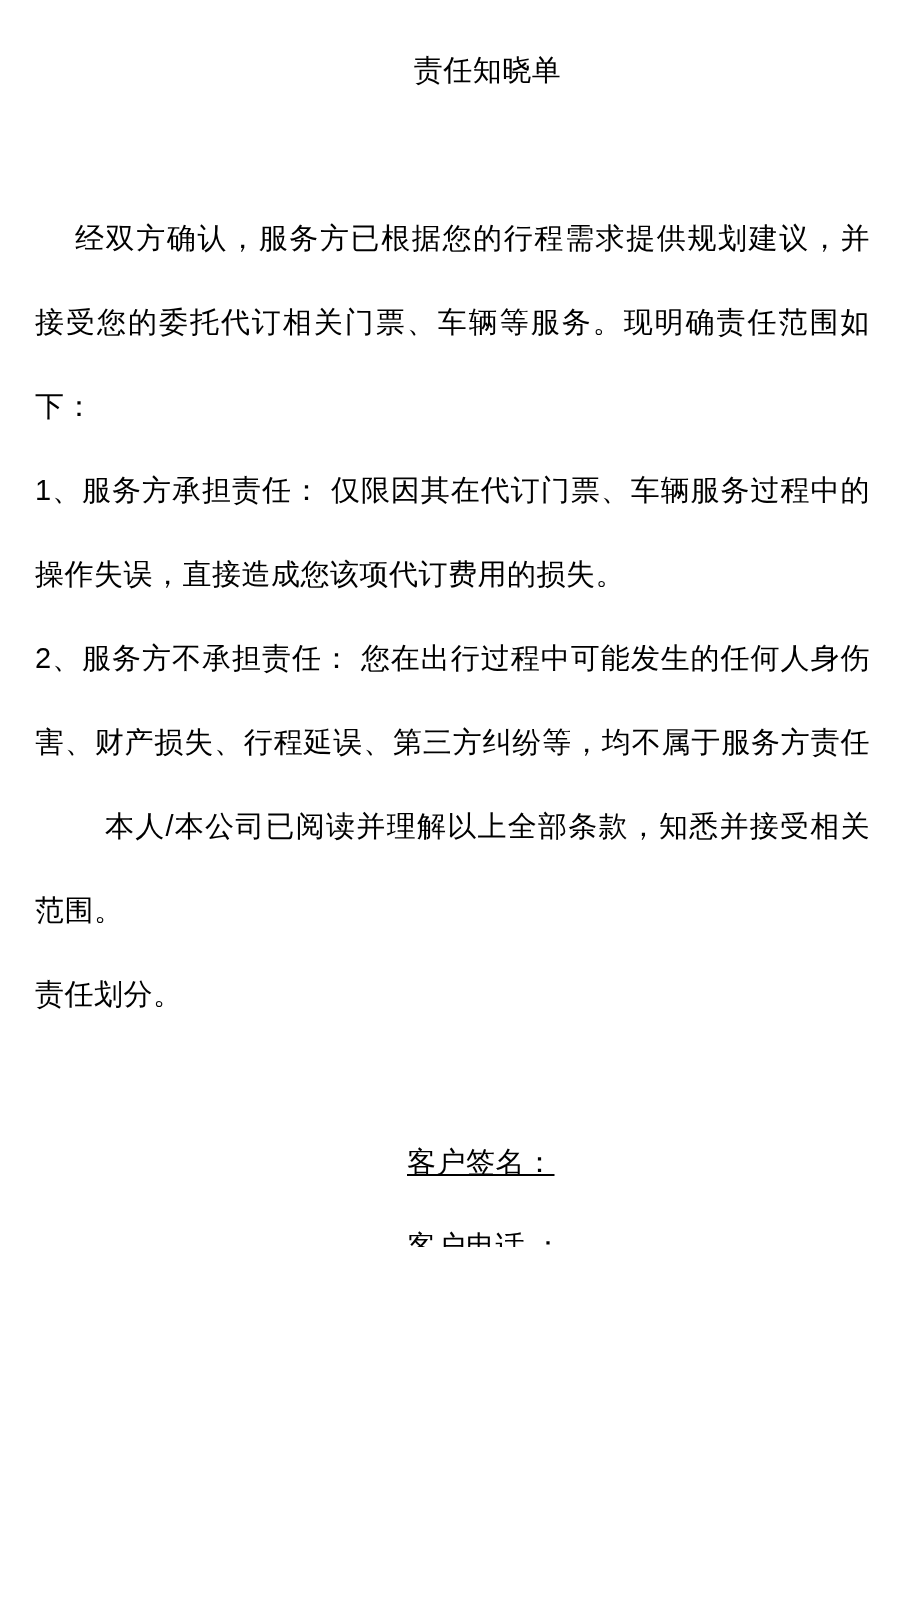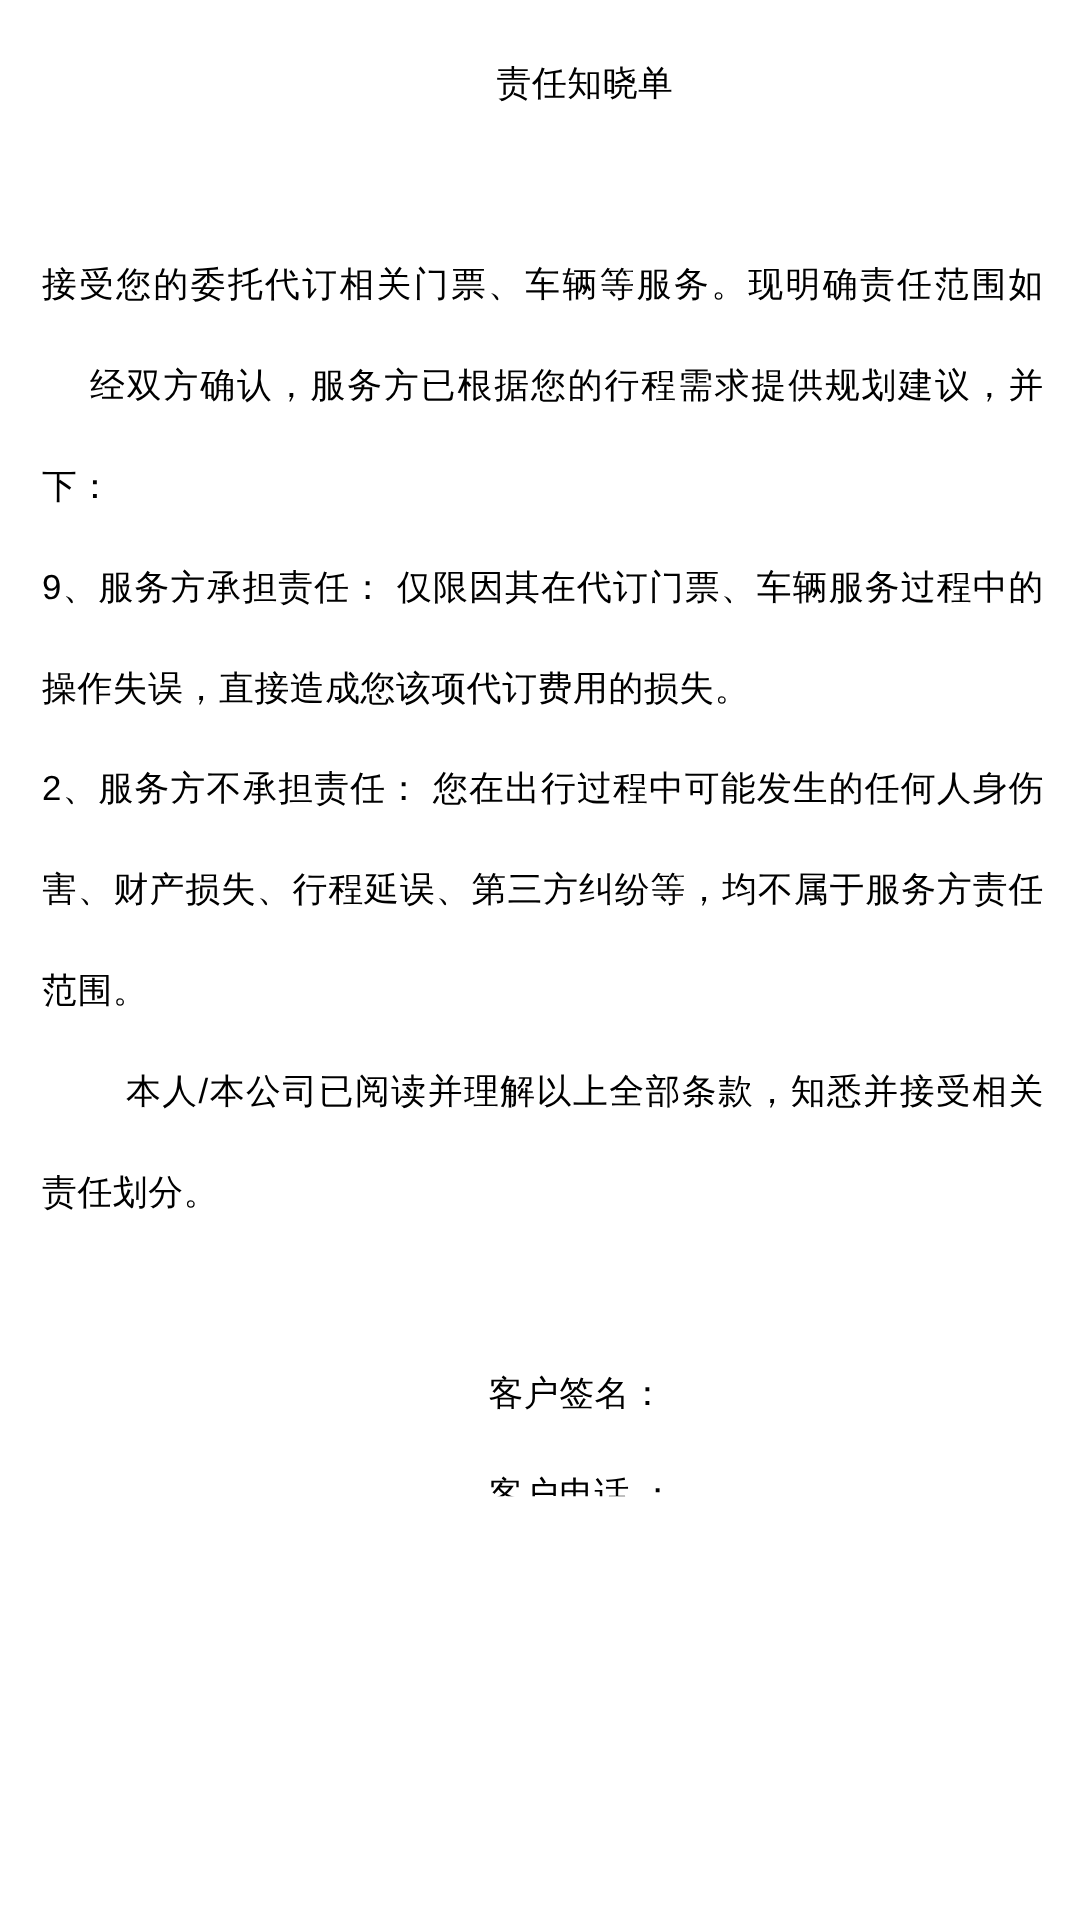--- a/index.html
+++ b/index.html
@@ -29,51 +29,51 @@
     text-align: center;
     padding-left: 70px;
   }
   
   .j {
     text-align: justify;
     text-align-last: justify;
   }
   .ind1 { text-indent: 40px; }   
   .ind2 { text-indent: 70px; }   
-  .sig  { padding-left: 372px; } 
+  .sig  { padding-left: 372px; text-decoration: underline; } 
   .blank { }
 </style>
 </head>
 <body>
 
 <div class="page">
 
   <div class="line title-line">责任知晓单</div>
 
   <div class="line blank"></div>
 
 
 
+  <div class="line j ind1">经双方确认，服务方已根据您的行程需求提供规划建议，并</div>
+
   <div class="line j">接受您的委托代订相关门票、车辆等服务。现明确责任范围如</div>
-
-  <div class="line j ind1">经双方确认，服务方已根据您的行程需求提供规划建议，并</div>
 
   <div class="line">下：</div>
 
-  <div class="line j">9、服务方承担责任： 仅限因其在代订门票、车辆服务过程中的</div>
+  <div class="line j">1、服务方承担责任： 仅限因其在代订门票、车辆服务过程中的</div>
 
   <div class="line">操作失误，直接造成您该项代订费用的损失。</div>
 
   <div class="line j">2、服务方不承担责任： 您在出行过程中可能发生的任何人身伤</div>
 
   <div class="line j">害、财产损失、行程延误、第三方纠纷等，均不属于服务方责任</div>
 
+  <div class="line j ind2">本人/本公司已阅读并理解以上全部条款，知悉并接受相关</div>
+
   <div class="line">范围。</div>
-
-  <div class="line j ind2">本人/本公司已阅读并理解以上全部条款，知悉并接受相关</div>
 
   <div class="line">责任划分。</div>
 
   <div class="line blank"></div>
 
   <div class="line sig">客户签名：</div>
 
   <div class="line sig">客户电话 ：</div>
 
   <div class="line sig">日　　 期：</div>

